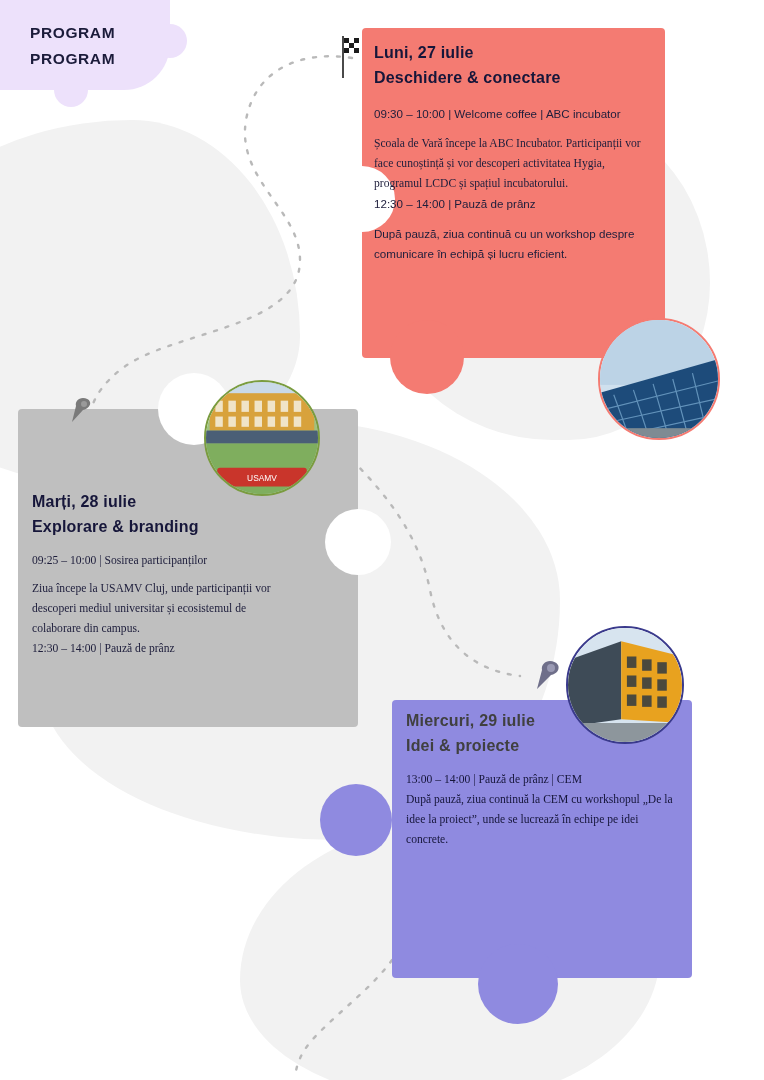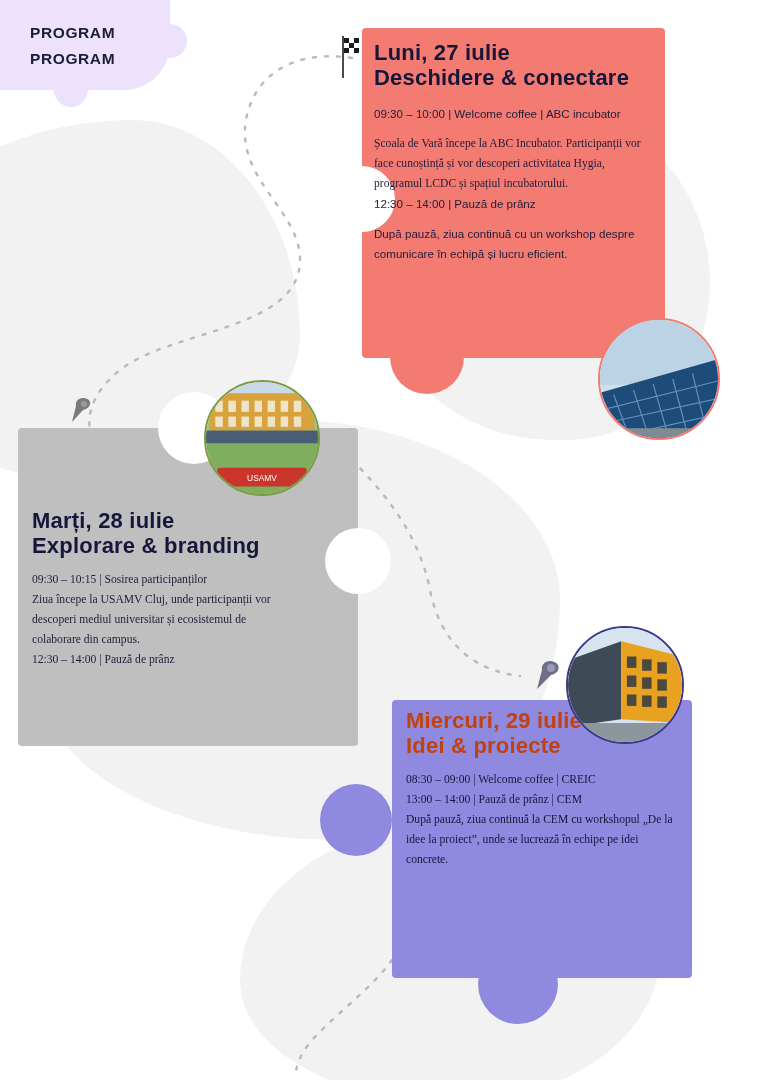--- a/index.html
+++ b/index.html
@@ -94,21 +94,21 @@
   .knob {
     position: absolute;
     border-radius: 50%;
   }
   .card-inner {
     position: absolute;
     z-index: 2;
   }
   .card h2 {
     margin: 0;
-    font-size: 22px;
+    font-size: 16px;
     font-weight: bold;
     line-height: 25px;
     letter-spacing: 0.2px;
   }
   .card p {
     margin: 0 0 10px 0;
     font-size: 11.6px;
     line-height: 20px;
   }
   .card p.tight { margin-bottom: 0; font-family: Liberation Serif, serif; }
@@ -121,21 +121,21 @@
     left: 28px; bottom: -36px;
   }
   #card-mon .k-left {
     width: 66px; height: 66px; background: #ffffff;
     left: -33px; top: 138px;
   }
   #card-mon .card-inner { left: 12px; top: 12px; right: 14px; color: #1d1d3b; }
   #card-mon h2 { color: #16163a; }
 
   
-  #card-tue { left: 18px; top: 428px; width: 340px; height: 318px; }
+  #card-tue { left: 18px; top: 409px; width: 340px; height: 318px; }
   #card-tue .body { background: #bfbfbf; }
   #card-tue .k-top {
     width: 72px; height: 72px; background: #ffffff;
     left: 140px; top: -36px;
   }
   #card-tue .k-right {
     width: 66px; height: 66px; background: #ffffff;
     right: -33px; top: 100px;
   }
   #card-tue .card-inner { left: 14px; top: 80px; right: 86px; color: #1d1d3b; }
@@ -146,21 +146,21 @@
   #card-wed .body { background: #8f8ae0; }
   #card-wed .k-top {
     width: 72px; height: 72px; background: #8f8ae0;
     left: -72px; top: 84px;
   }
   #card-wed .k-bottom {
     width: 80px; height: 80px; background: #8f8ae0;
     left: 86px; bottom: -46px;
   }
   #card-wed .card-inner { left: 14px; top: 8px; right: 12px; color: #16163a; }
-  #card-wed h2 { color: #c2410c; }
+  #card-wed h2 { color: #404040; }
 
   
   .photo {
     position: absolute;
     border-radius: 50%;
     overflow: hidden;
     z-index: 6;
   }
   .photo-mon {
     left: 598px; top: 318px;
@@ -224,34 +224,33 @@
     </div>
   </div>
 
   <div class="card" id="card-tue">
     <div class="body"></div>
     <div class="knob k-top"></div>
     <div class="knob k-right"></div>
     <div class="card-inner">
       <h2>Marți, 28 iulie</h2>
       <h2 style="margin-bottom:12px;">Explorare &amp; branding</h2>
-      <p class="tight">09:30 – 10:15 | Sosirea participanților</p>
-      <p style="" class="tight">Ziua începe la USAMV Cluj, unde participanții vor descoperi mediul universitar și ecosistemul de colaborare din campus.</p>
+      <p class="tight">09:25 – 10:00 | Sosirea participanților</p>
+      <p style="margin-top:8px;" class="tight">Ziua începe la USAMV Cluj, unde participanții vor descoperi mediul universitar și ecosistemul de colaborare din campus.</p>
       <p class="tight">12:30 – 14:00 | Pauză de prânz</p>
     </div>
   </div>
 
   <div class="card" id="card-wed">
     <div class="body"></div>
     <div class="knob k-top"></div>
     <div class="knob k-bottom"></div>
     <div class="card-inner">
       <h2>Miercuri, 29 iulie</h2>
       <h2 style="margin-bottom:12px;">Idei &amp; proiecte</h2>
-      <p class="tight">08:30 – 09:00 | Welcome coffee | CREIC</p>
       <p class="tight">13:00 – 14:00 | Pauză de prânz | CEM</p>
       <p class="tight">După pauză, ziua continuă la CEM cu workshopul „De la idee la proiect”, unde se lucrează în echipe pe idei concrete.</p>
     </div>
   </div>
 
   <div class="photo photo-mon">
     <svg viewBox="0 0 120 120" preserveAspectRatio="xMidYMid slice">
       <rect width="120" height="120" fill="#cfe0ee"></rect>
       <rect x="0" y="0" width="120" height="66" fill="#bcd3e6"></rect>
       <polygon points="0,74 120,40 120,120 0,120" fill="#1d4b7a"></polygon>

